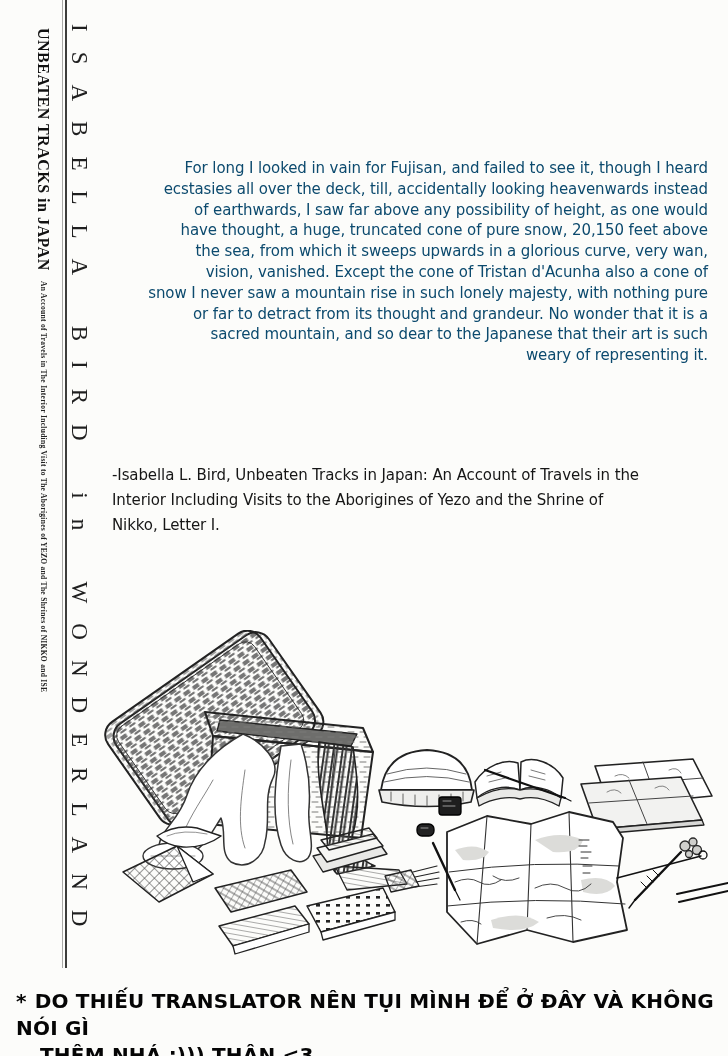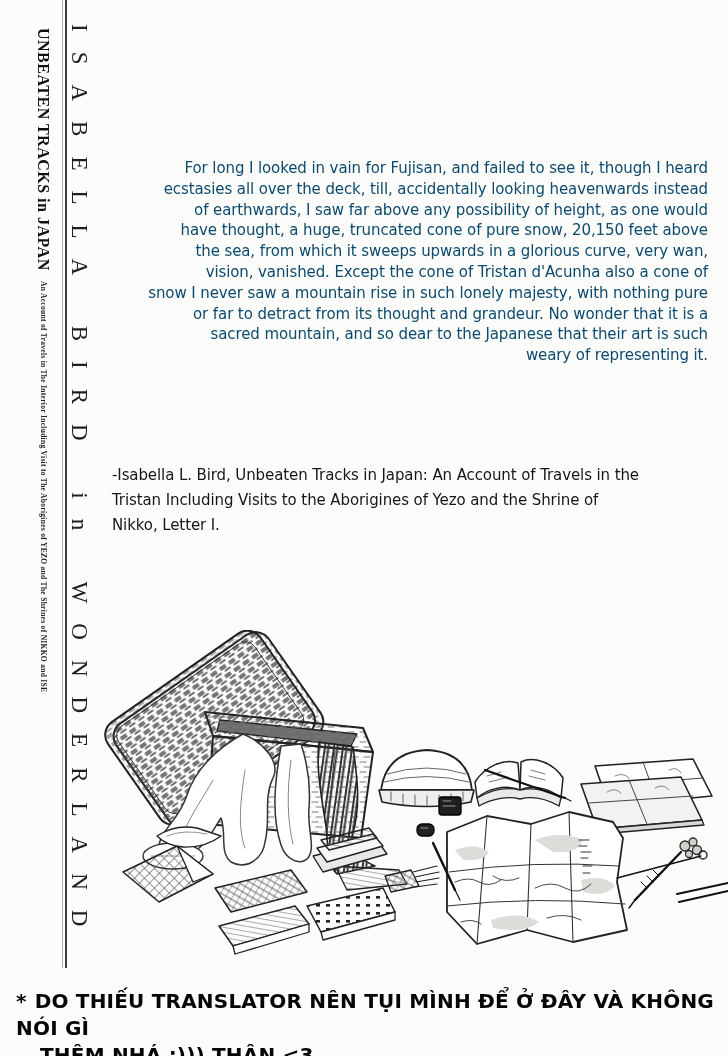--- a/index.html
+++ b/index.html
@@ -52,21 +52,21 @@
     <div>have thought, a huge, truncated cone of pure snow, 20,150 feet above</div>
     <div>the sea, from which it sweeps upwards in a glorious curve, very wan,</div>
     <div>vision, vanished. Except the cone of Tristan d'Acunha also a cone of</div>
     <div>snow I never saw a mountain rise in such lonely majesty, with nothing pure</div>
     <div>or far to detract from its thought and grandeur. No wonder that it is a</div>
     <div>sacred mountain, and so dear to the Japanese that their art is such</div>
     <div>weary of representing it.</div>
   </div>
   <div id="attribution">
     <div>-Isabella L. Bird, Unbeaten Tracks in Japan: An Account of Travels in the</div>
-    <div>Tristan Including Visits to the Aborigines of Yezo and the Shrine of</div>
+    <div>Interior Including Visits to the Aborigines of Yezo and the Shrine of</div>
     <div>Nikko, Letter I.</div>
   </div>
 
   <svg id="illo" width="633" height="360" viewBox="0 0 633 360" fill="none" stroke="#2b2b2b" stroke-width="1.3" stroke-linecap="round" stroke-linejoin="round">
     <defs>
       <pattern id="weave" width="11" height="9" patternUnits="userSpaceOnUse">
         <path d="M1,2 h6 M1,4 h6 M4,7 h6" stroke="#4a4a4a" stroke-width="1.1"></path>
       </pattern>
       <pattern id="weaveL" width="12" height="10" patternUnits="userSpaceOnUse">
         <path d="M1,2 h6 M5,7 h6" stroke="#7a7a78" stroke-width="1"></path>

